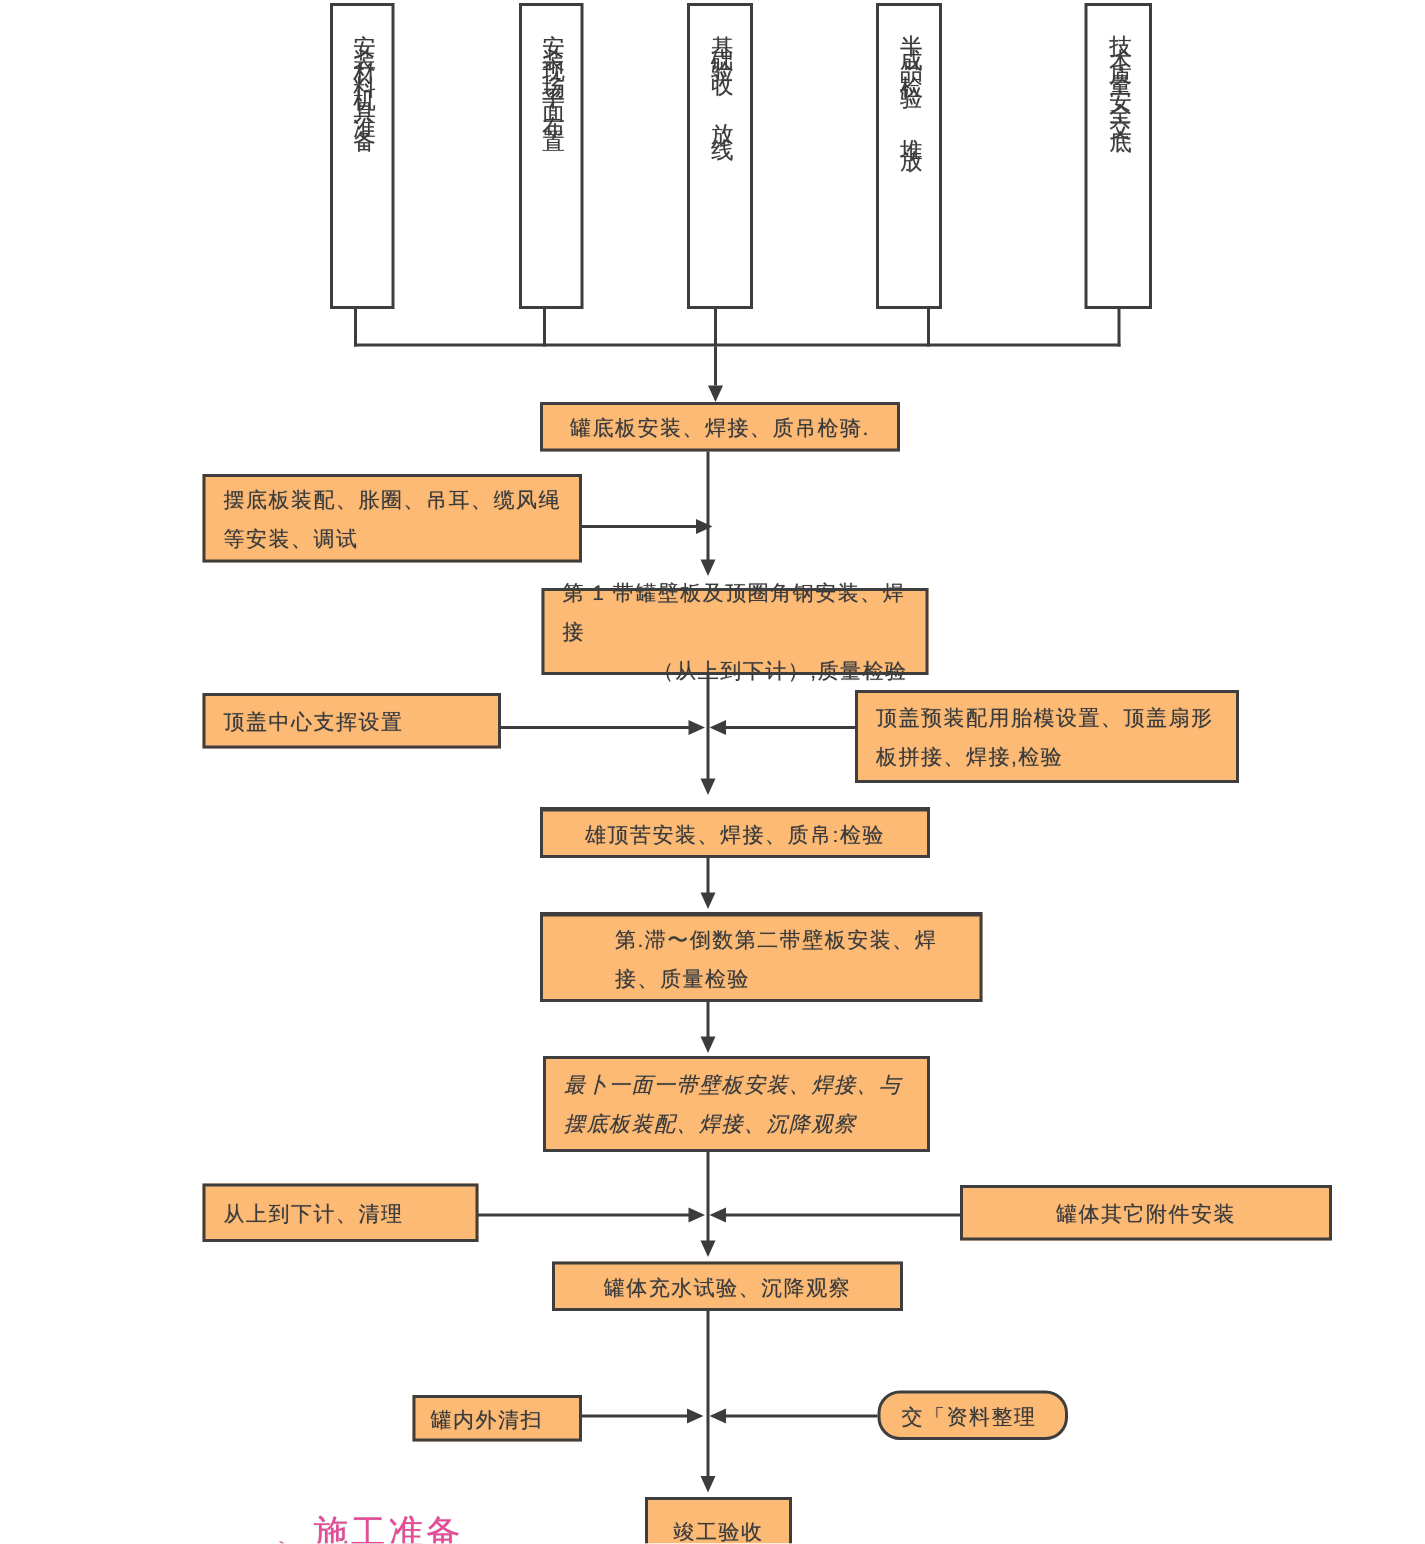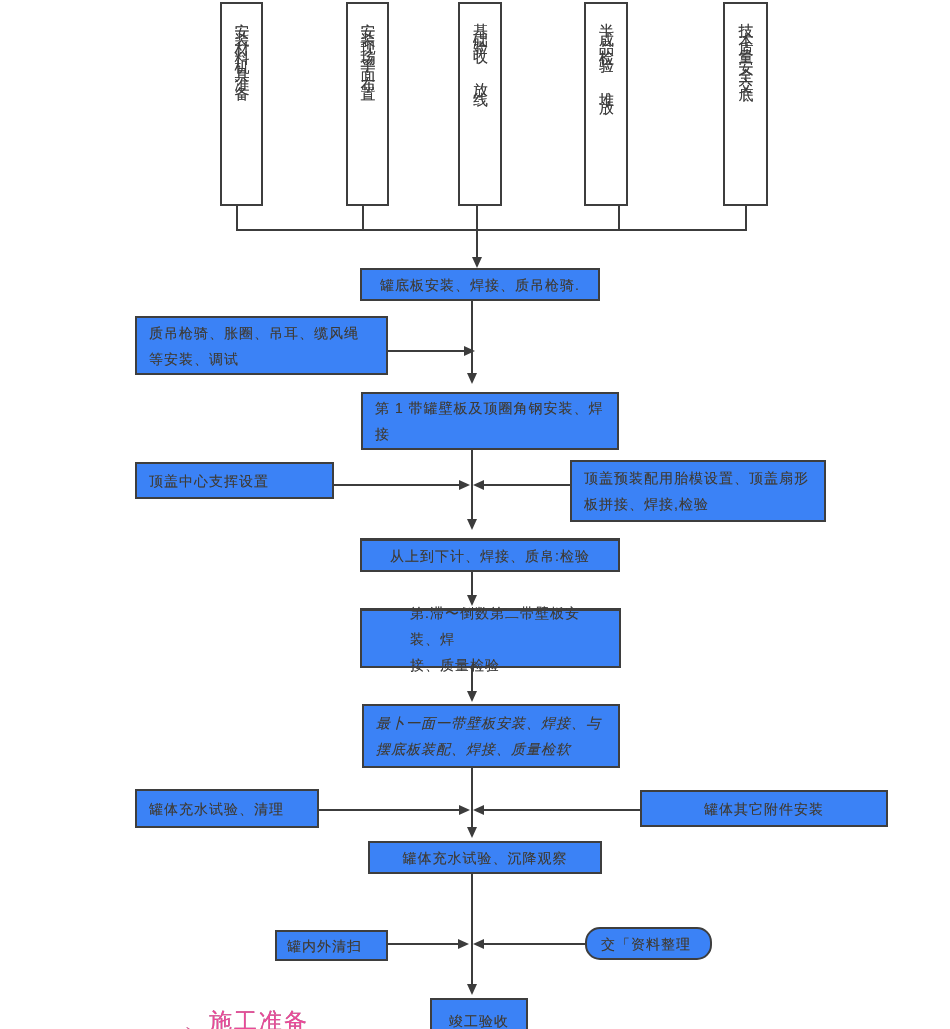--- a/index.html
+++ b/index.html
@@ -14,21 +14,21 @@
     display:flex;justify-content:center;align-items:flex-start;
     padding-top:7px;
   }
   .vtext{
     writing-mode:vertical-rl;text-orientation:upright;
     font-size:15px;letter-spacing:9px;color:#3a3a3a;
     text-shadow:0 0 0.6px rgba(90,90,90,.7);
   }
   
   .box{
-    position:absolute;box-sizing:border-box;background:#3b82f6;
+    position:absolute;box-sizing:border-box;background:#fdba74;
     border:2px solid #3e3e3e;
     display:flex;flex-direction:column;justify-content:center;
     font-size:14px;line-height:26px;color:#3a3a3a;
     padding:2px 12px;letter-spacing:1px;
     text-shadow:0 0 0.6px rgba(90,90,90,.7);
   }
   .box.center{align-items:center;text-align:center;}
   .box.thicktop{border-top-width:3px;}
   
   .hl{position:absolute;height:2px;background:#3c3c3c;}
@@ -75,71 +75,72 @@
   <div class="ar ar-d" style="left:472px;top:257px;"></div>
 
   <div class="box center" style="left:360px;top:268px;width:240px;height:33px;">
     <span>罐底板安装、焊接、质吊枪骑.</span>
   </div>
 
   <div class="vl" style="left:471px;top:301px;height:73px;"></div>
   <div class="ar ar-d" style="left:467px;top:373px;"></div>
 
   <div class="box" style="left:135px;top:316px;width:253px;height:59px;">
-    <span>质吊枪骑、胀圈、吊耳、缆风绳</span>
+    <span>摆底板装配、胀圈、吊耳、缆风绳</span>
     <span>等安装、调试</span>
   </div>
   <div class="hl" style="left:388px;top:350px;width:77px;"></div>
   <div class="ar ar-r" style="left:464px;top:346px;"></div>
 
   <div class="box" style="left:361px;top:392px;width:258px;height:58px;align-items:flex-end;">
     <span>第 1 带罐壁板及顶圈角钢安装、焊接</span>
+    <span>（从上到下计）,质量检验</span>
   </div>
 
   <div class="vl" style="left:471px;top:450px;height:70px;"></div>
   <div class="ar ar-d" style="left:467px;top:519px;"></div>
 
   <div class="box" style="left:135px;top:462px;width:199px;height:37px;">
     <span>顶盖中心支挥设置</span>
   </div>
   <div class="hl" style="left:333px;top:484px;width:127px;"></div>
   <div class="ar ar-r" style="left:459px;top:480px;"></div>
 
   <div class="box" style="left:570px;top:460px;width:256px;height:62px;">
     <span>顶盖预装配用胎模设置、顶盖扇形</span>
     <span>板拼接、焊接,检验</span>
   </div>
   <div class="hl" style="left:481px;top:484px;width:89px;"></div>
   <div class="ar ar-l" style="left:473px;top:480px;"></div>
 
   <div class="box center thicktop" style="left:360px;top:538px;width:260px;height:34px;">
-    <span>从上到下计、焊接、质帛:检验</span>
+    <span>雄顶苦安装、焊接、质帛:检验</span>
   </div>
 
   <div class="vl" style="left:471px;top:572px;height:24px;"></div>
   <div class="ar ar-d" style="left:467px;top:595px;"></div>
 
-  <div class="box thicktop" style="left:360px;top:608px;width:261px;height:60px;padding-left:48px;">
+  <div class="box thicktop" style="left:360px;top:608px;width:295px;height:60px;padding-left:48px;">
     <span>第.滞〜倒数第二带壁板安装、焊</span>
     <span>接、质量检验</span>
   </div>
 
   <div class="vl" style="left:471px;top:668px;height:24px;"></div>
   <div class="ar ar-d" style="left:467px;top:691px;"></div>
 
   <div class="box" style="left:362px;top:704px;width:258px;height:64px;font-style:italic;">
     <span>最卜一面一带壁板安装、焊接、与</span>
-    <span>摆底板装配、焊接、质量检软</span>
+    <span>摆底板装配、焊接、沉降观察</span>
   </div>
 
   <div class="vl" style="left:471px;top:768px;height:60px;"></div>
   <div class="ar ar-d" style="left:467px;top:827px;"></div>
 
   <div class="box" style="left:135px;top:789px;width:184px;height:39px;">
-    <span>罐体充水试验、清理</span>
+    <span>从上到下计、清理</span>
   </div>
   <div class="hl" style="left:318px;top:809px;width:142px;"></div>
   <div class="ar ar-r" style="left:459px;top:805px;"></div>
 
   <div class="box center" style="left:640px;top:790px;width:248px;height:37px;">
     <span>罐体其它附件安装</span>
   </div>
   <div class="hl" style="left:481px;top:809px;width:159px;"></div>
   <div class="ar ar-l" style="left:473px;top:805px;"></div>
 

